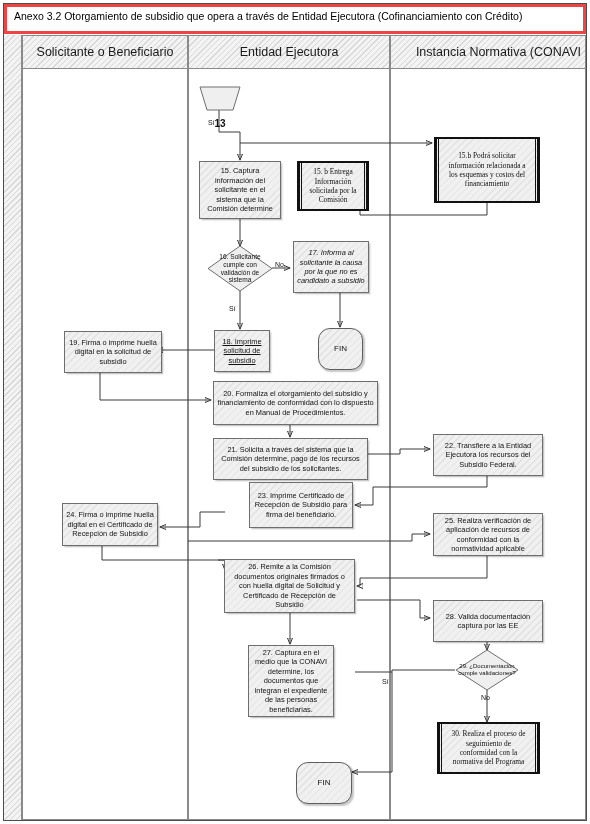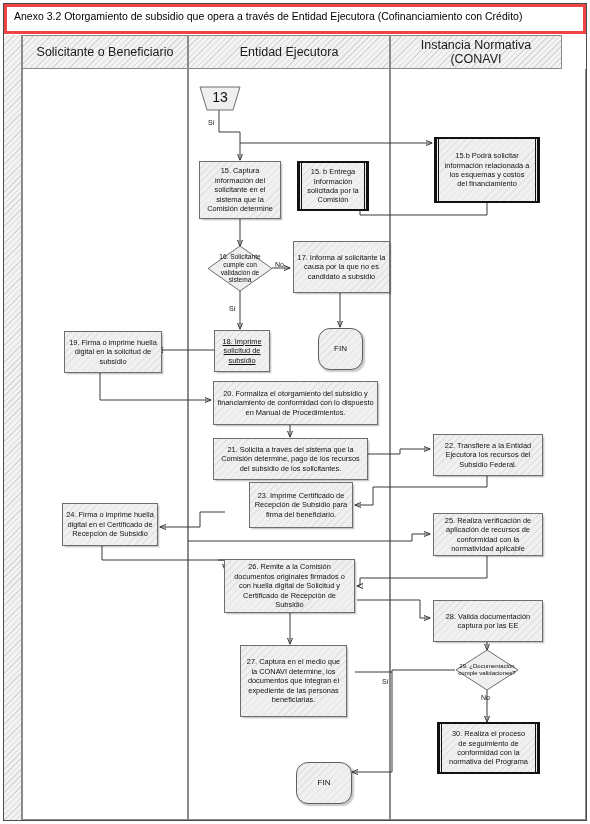--- a/index.html
+++ b/index.html
@@ -69,20 +69,21 @@
     background-image:repeating-linear-gradient(135deg,
        rgba(255,255,255,0) 0px, rgba(255,255,255,0) 4px,
        rgba(175,175,175,.22) 4px, rgba(175,175,175,.22) 5px);
     box-shadow:1.5px 1.5px 1.5px rgba(0,0,0,.22);
   }
   
   .predef{
     border:2px solid #111;
     background:#ffffff;
     padding:0;
+    font-family:Liberation Serif, serif;
   }
   .predef .inner{
     width:100%;height:100%;box-sizing:border-box;
     border-left:3px double #111;border-right:3px double #111;
     display:flex;align-items:center;justify-content:center;
     text-align:center;
     background:#f0f0f0;
     background-image:repeating-linear-gradient(135deg,
        rgba(255,255,255,0) 0px, rgba(255,255,255,0) 4px,
        rgba(175,175,175,.20) 4px, rgba(175,175,175,.20) 5px);
@@ -99,21 +100,21 @@
     font-size:8px;
   }
   .svg-shape{position:absolute;}
 
   
   .ov-label{
     position:absolute;display:flex;align-items:center;justify-content:center;
     text-align:center;font-size:6.6px;line-height:7.6px;color:#111;
     pointer-events:none;
   }
-  .trap-label{font-size:14px;font-weight:normal;}
+  .trap-label{font-size:10px;font-weight:bold;margin-top:26px;}
 
   
   #wires{position:absolute;left:0;top:0;width:590px;height:824px;pointer-events:none;}
   #wires line,#wires polyline,#wires path{stroke:#3a3a3a;stroke-width:1;fill:none;}
   .edge-label{
     position:absolute;font-size:7px;color:#111;background:transparent;
   }
 </style>
 </head>
 <body>
@@ -125,21 +126,21 @@
   <div class="title-bar">Anexo 3.2 Otorgamiento de subsidio que opera a través de Entidad Ejecutora (Cofinanciamiento con Crédito)</div>
 
   <div class="left-strip hatch"></div>
 
   <div class="lane-head hatch" style="left:22px;width:166px;">
     <span>Solicitante o Beneficiario</span>
   </div>
   <div class="lane-head hatch" style="left:188px;width:202px;">
     <span>Entidad Ejecutora</span>
   </div>
-  <div class="lane-head hatch" style="left:390px;width:172px;">
+  <div class="lane-head hatch" style="left:390px;width:196px;justify-content:flex-end;">
     <span>Instancia Normativa (CONAVI</span>
   </div>
 
   <div class="lane-body" style="left:22px;width:166px;"></div>
   <div class="lane-body" style="left:188px;width:202px;"></div>
   <div class="lane-body" style="left:390px;width:196px;"></div>
 
   <svg id="wires">
     <defs>
       <marker id="ah" markerWidth="7" markerHeight="7" refX="6.2" refY="2.6" orient="auto" markerUnits="userSpaceOnUse">
@@ -212,21 +213,21 @@
     <div class="inner">
         <span>15.b Podrá solicitar información relacionada a los esquemas y costos del financiamiento</span>
       </div>
   </div>
 
   <svg class="svg-shape" style="left:207px;top:245px;width:66px;height:47px;" viewBox="0 0 66 47">
     <polygon points="33,1 65,23.5 33,46 1,23.5" fill="#efefef" stroke="#6e6e6e" stroke-width="1"></polygon>
   </svg>
   <div class="ov-label" style="left:210px;top:245px;width:60px;height:47px;">16. Solicitante cumple con validación de sistema</div>
 
-  <div class="shape proc" style="left:293px;top:241px;width:97px;height:52px;">
+  <div class="shape proc" style="left:293px;top:241px;width:76px;height:52px;font-style:italic;">
     <span>17. Informa al solicitante la causa por la que no es candidato a subsidio</span>
   </div>
 
   <div class="shape terminator" style="left:318px;top:328px;width:45px;height:20px;">
     <span>FIN</span>
   </div>
 
   <div class="shape proc" style="left:214px;top:330px;width:56px;height:40px;text-decoration:underline;">
     <span>18. Imprime solicitud de subsidio</span>
   </div>
@@ -256,21 +257,21 @@
   </div>
 
   <div class="shape proc" style="left:433px;top:513px;width:110px;height:43px;">
     <span>25. Realiza verificación de aplicación de recursos de conformidad con la normatividad aplicable</span>
   </div>
 
   <div class="shape proc" style="left:224px;top:559px;width:131px;height:54px;">
     <span>26. Remite a la Comisión documentos originales firmados o con huella digital de Solicitud y Certificado de Recepción de Subsidio</span>
   </div>
 
-  <div class="shape proc" style="left:240px;top:645px;width:107px;height:72px;">
+  <div class="shape proc" style="left:248px;top:645px;width:86px;height:72px;">
     <span>27. Captura en el medio que la CONAVI determine, los documentos que integran el expediente de las personas beneficiarias.</span>
   </div>
 
   <div class="shape proc" style="left:433px;top:600px;width:110px;height:37px;">
     <span>28. Valida documentación captura por las EE</span>
   </div>
 
   <svg class="svg-shape" style="left:455px;top:649px;width:64px;height:42px;" viewBox="0 0 64 42">
     <polygon points="32,1 63,21 32,41 1,21" fill="#efefef" stroke="#6e6e6e" stroke-width="1"></polygon>
   </svg>

